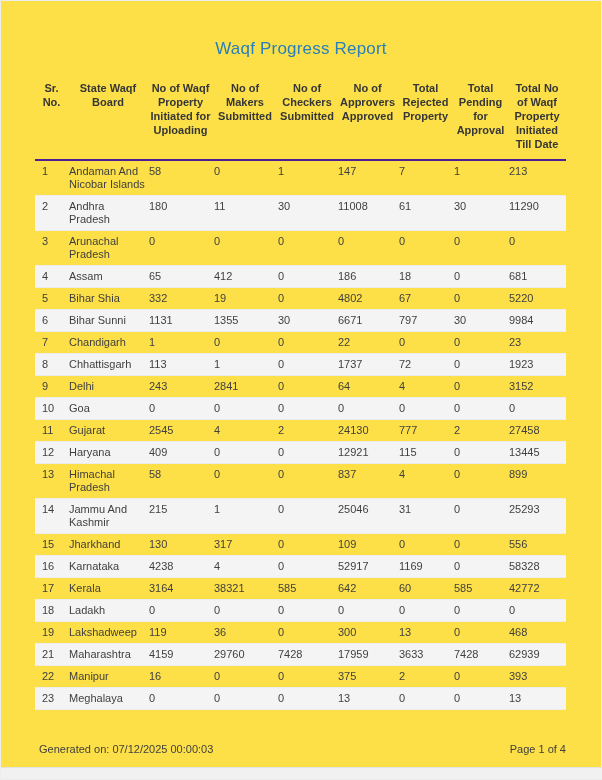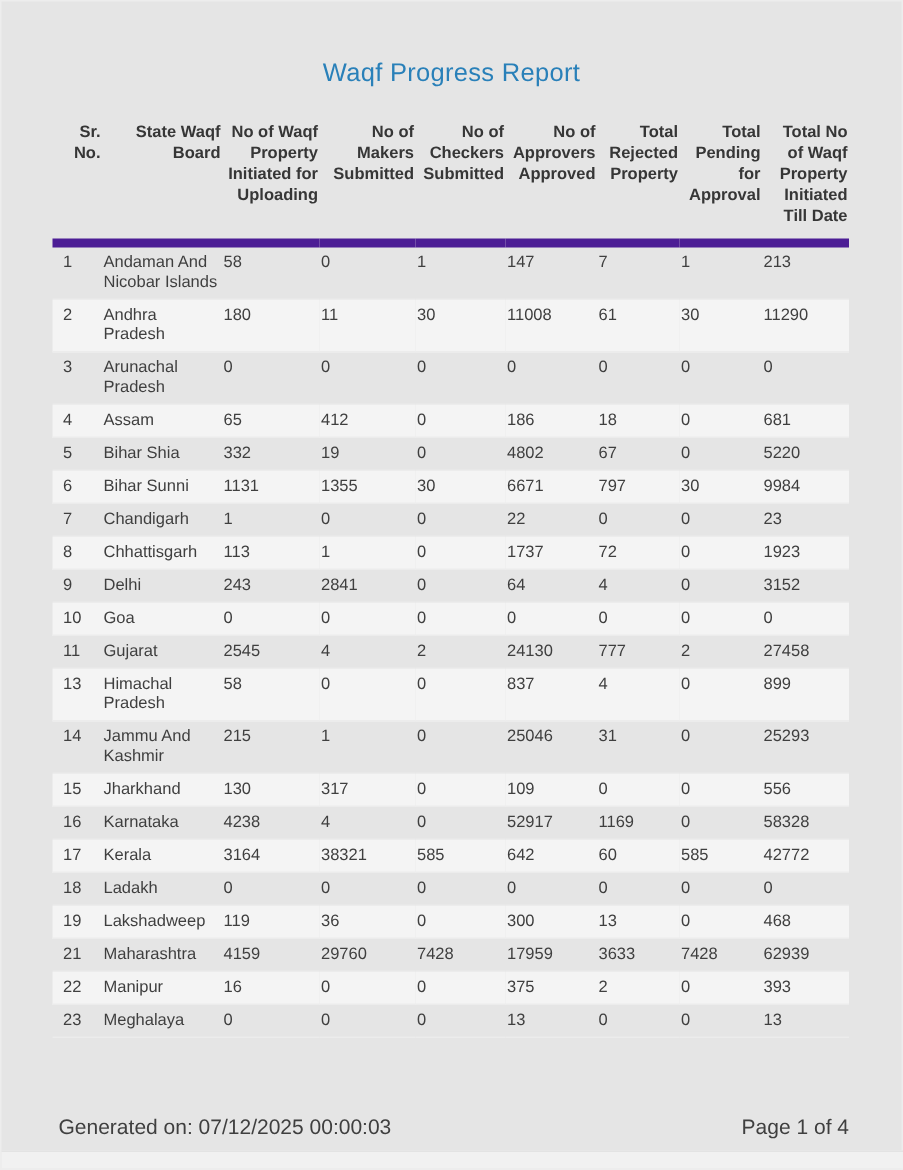--- a/index.html
+++ b/index.html
@@ -10,46 +10,46 @@
     background: #ffffff;
     font-family: "Liberation Sans", sans-serif;
     color: #3f3f3f;
     position: relative;
     overflow: hidden;
   }
   .page {
     width: 602px;
     height: 780px;
     border: 1px solid #ededed;
-    background: #e5e5e5;
+    background: #fde047;
     position: relative;
   }
   .report-title {
     text-align: center;
     padding-top: 38px;
     font-size: 17px;
     font-weight: 500;
     color: #2980b9;
     letter-spacing: 0.2px;
   }
   table.report {
     margin: 20px 0 0 34px;
     width: 531px;
     border-collapse: collapse;
     table-layout: fixed;
     font-size: 11px;
   }
   table.report thead th {
     font-weight: bold;
     color: #363636;
-    text-align: right;
+    text-align: center;
     vertical-align: top;
     padding: 2px 1px 8px 1px;
     line-height: 14px;
-    border-bottom: 6px solid #4c1d95;
+    border-bottom: 2px solid #4c1d95;
     margin-top: 40px;
   }
   table.report tbody td {
     vertical-align: top;
     text-align: left;
     padding: 4px 2px 4px 1px;
     line-height: 13px;
     border-bottom: 1px solid #ececec;
     color: #3f3f3f;
   }
@@ -60,21 +60,21 @@
     background: #f4f4f4;
   }
   .footer {
     position: absolute;
     left: 0;
     top: 742px;
     width: 602px;
     display: flex;
     justify-content: space-between;
     padding: 0 37px 0 38px;
-    font-size: 14px;
+    font-size: 11px;
     color: #3f3f3f;
   }
   .bottom-strip {
     position: absolute;
     left: 0;
     bottom: 0;
     width: 602px;
     height: 12px;
     background: #f1f1f1;
     border-top: 1px solid #e3e3e3;
@@ -228,20 +228,31 @@
           <td>Gujarat</td>
           <td>2545</td>
           <td>4</td>
           <td>2</td>
           <td>24130</td>
           <td>777</td>
           <td>2</td>
           <td>27458</td>
         </tr>
         <tr>
+          <td>12</td>
+          <td>Haryana</td>
+          <td>409</td>
+          <td>0</td>
+          <td>0</td>
+          <td>12921</td>
+          <td>115</td>
+          <td>0</td>
+          <td>13445</td>
+        </tr>
+        <tr>
           <td>13</td>
           <td>Himachal Pradesh</td>
           <td>58</td>
           <td>0</td>
           <td>0</td>
           <td>837</td>
           <td>4</td>
           <td>0</td>
           <td>899</td>
         </tr>

